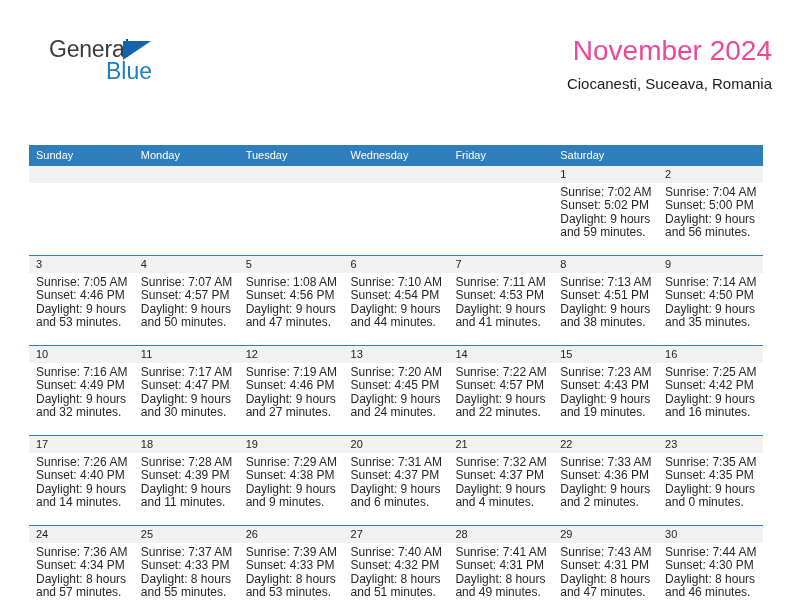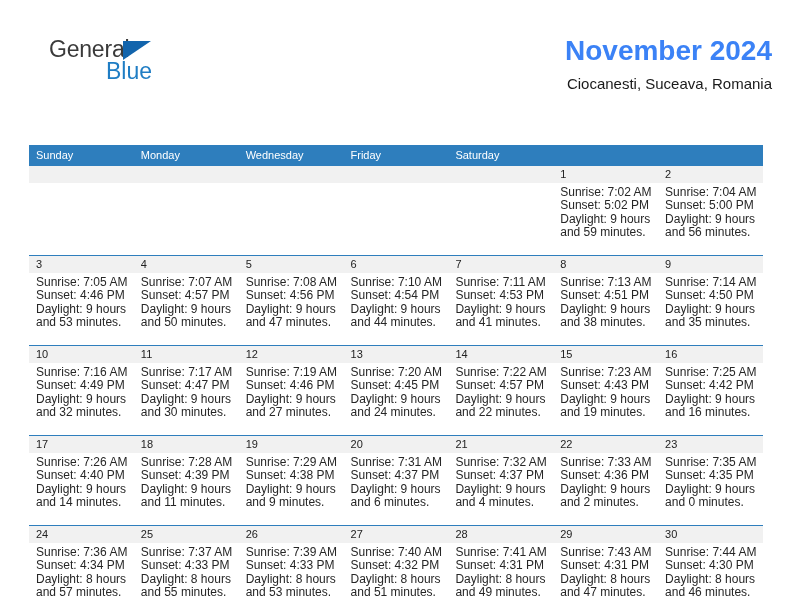--- a/index.html
+++ b/index.html
@@ -69,22 +69,22 @@
   }
 
   .title-block {
     position: absolute;
     right: 36px;
     top: 34px;
     text-align: right;
   }
   .cal-title {
     font-size: 28px;
-    font-weight: 700;
-    color: #3b82f6;
+    font-weight: 400;
+    color: #ec4899;
     line-height: 34px;
     white-space: nowrap;
   }
   .cal-subtitle {
     margin-top: 6px;
     font-size: 15px;
     font-weight: 400;
     color: #1a1a1a;
     line-height: 19px;
     white-space: nowrap;
@@ -178,20 +178,21 @@
       <div class="cal-subtitle">Ciocanesti, Suceava, Romania</div>
     </div>
 
   </div>
 
   <div class="calendar">
 
     <div class="weekday-row">
       <div class="weekday">Sunday</div>
       <div class="weekday">Monday</div>
+      <div class="weekday">Tuesday</div>
       <div class="weekday">Wednesday</div>
       <div class="weekday">Friday</div>
       <div class="weekday">Saturday</div>
     </div>
 
     <div class="week-row">
       <div class="day-cell empty">
         <div class="date-band"></div>
         <div class="day-info">
           <div></div>
@@ -271,21 +272,21 @@
         <div class="day-info">
           <div>Sunrise: 7:07 AM</div>
           <div>Sunset: 4:57 PM</div>
           <div>Daylight: 9 hours</div>
           <div>and 50 minutes.</div>
         </div>
       </div>
       <div class="day-cell has-date">
         <div class="date-band">5</div>
         <div class="day-info">
-          <div>Sunrise: 7:08 AM</div>
+          <div>Sunrise: 1:08 AM</div>
           <div>Sunset: 4:56 PM</div>
           <div>Daylight: 9 hours</div>
           <div>and 47 minutes.</div>
         </div>
       </div>
       <div class="day-cell has-date">
         <div class="date-band">6</div>
         <div class="day-info">
           <div>Sunrise: 7:10 AM</div>
           <div>Sunset: 4:54 PM</div>

